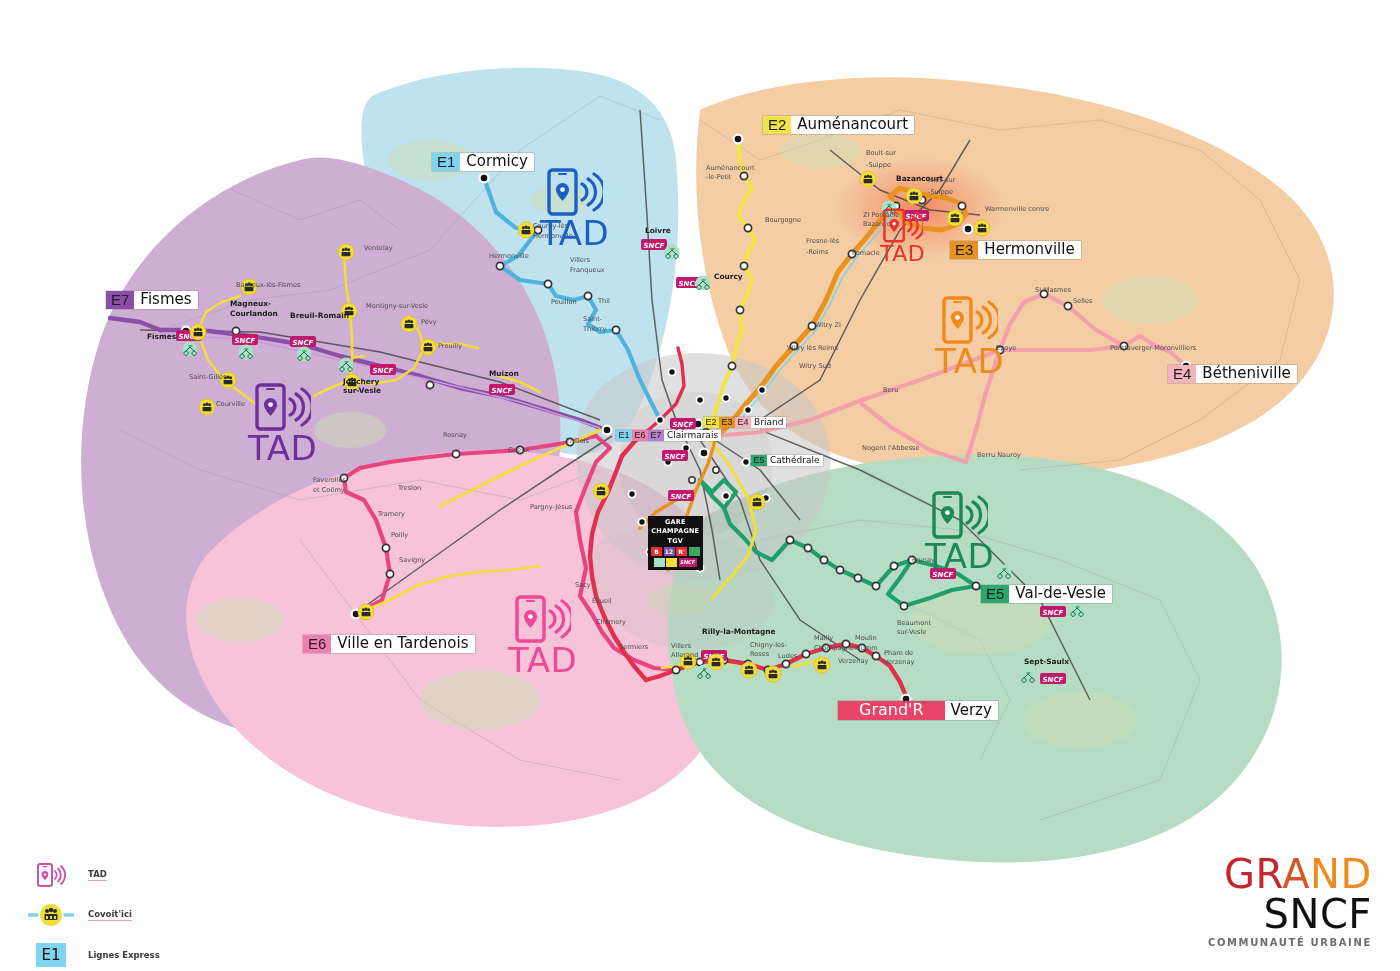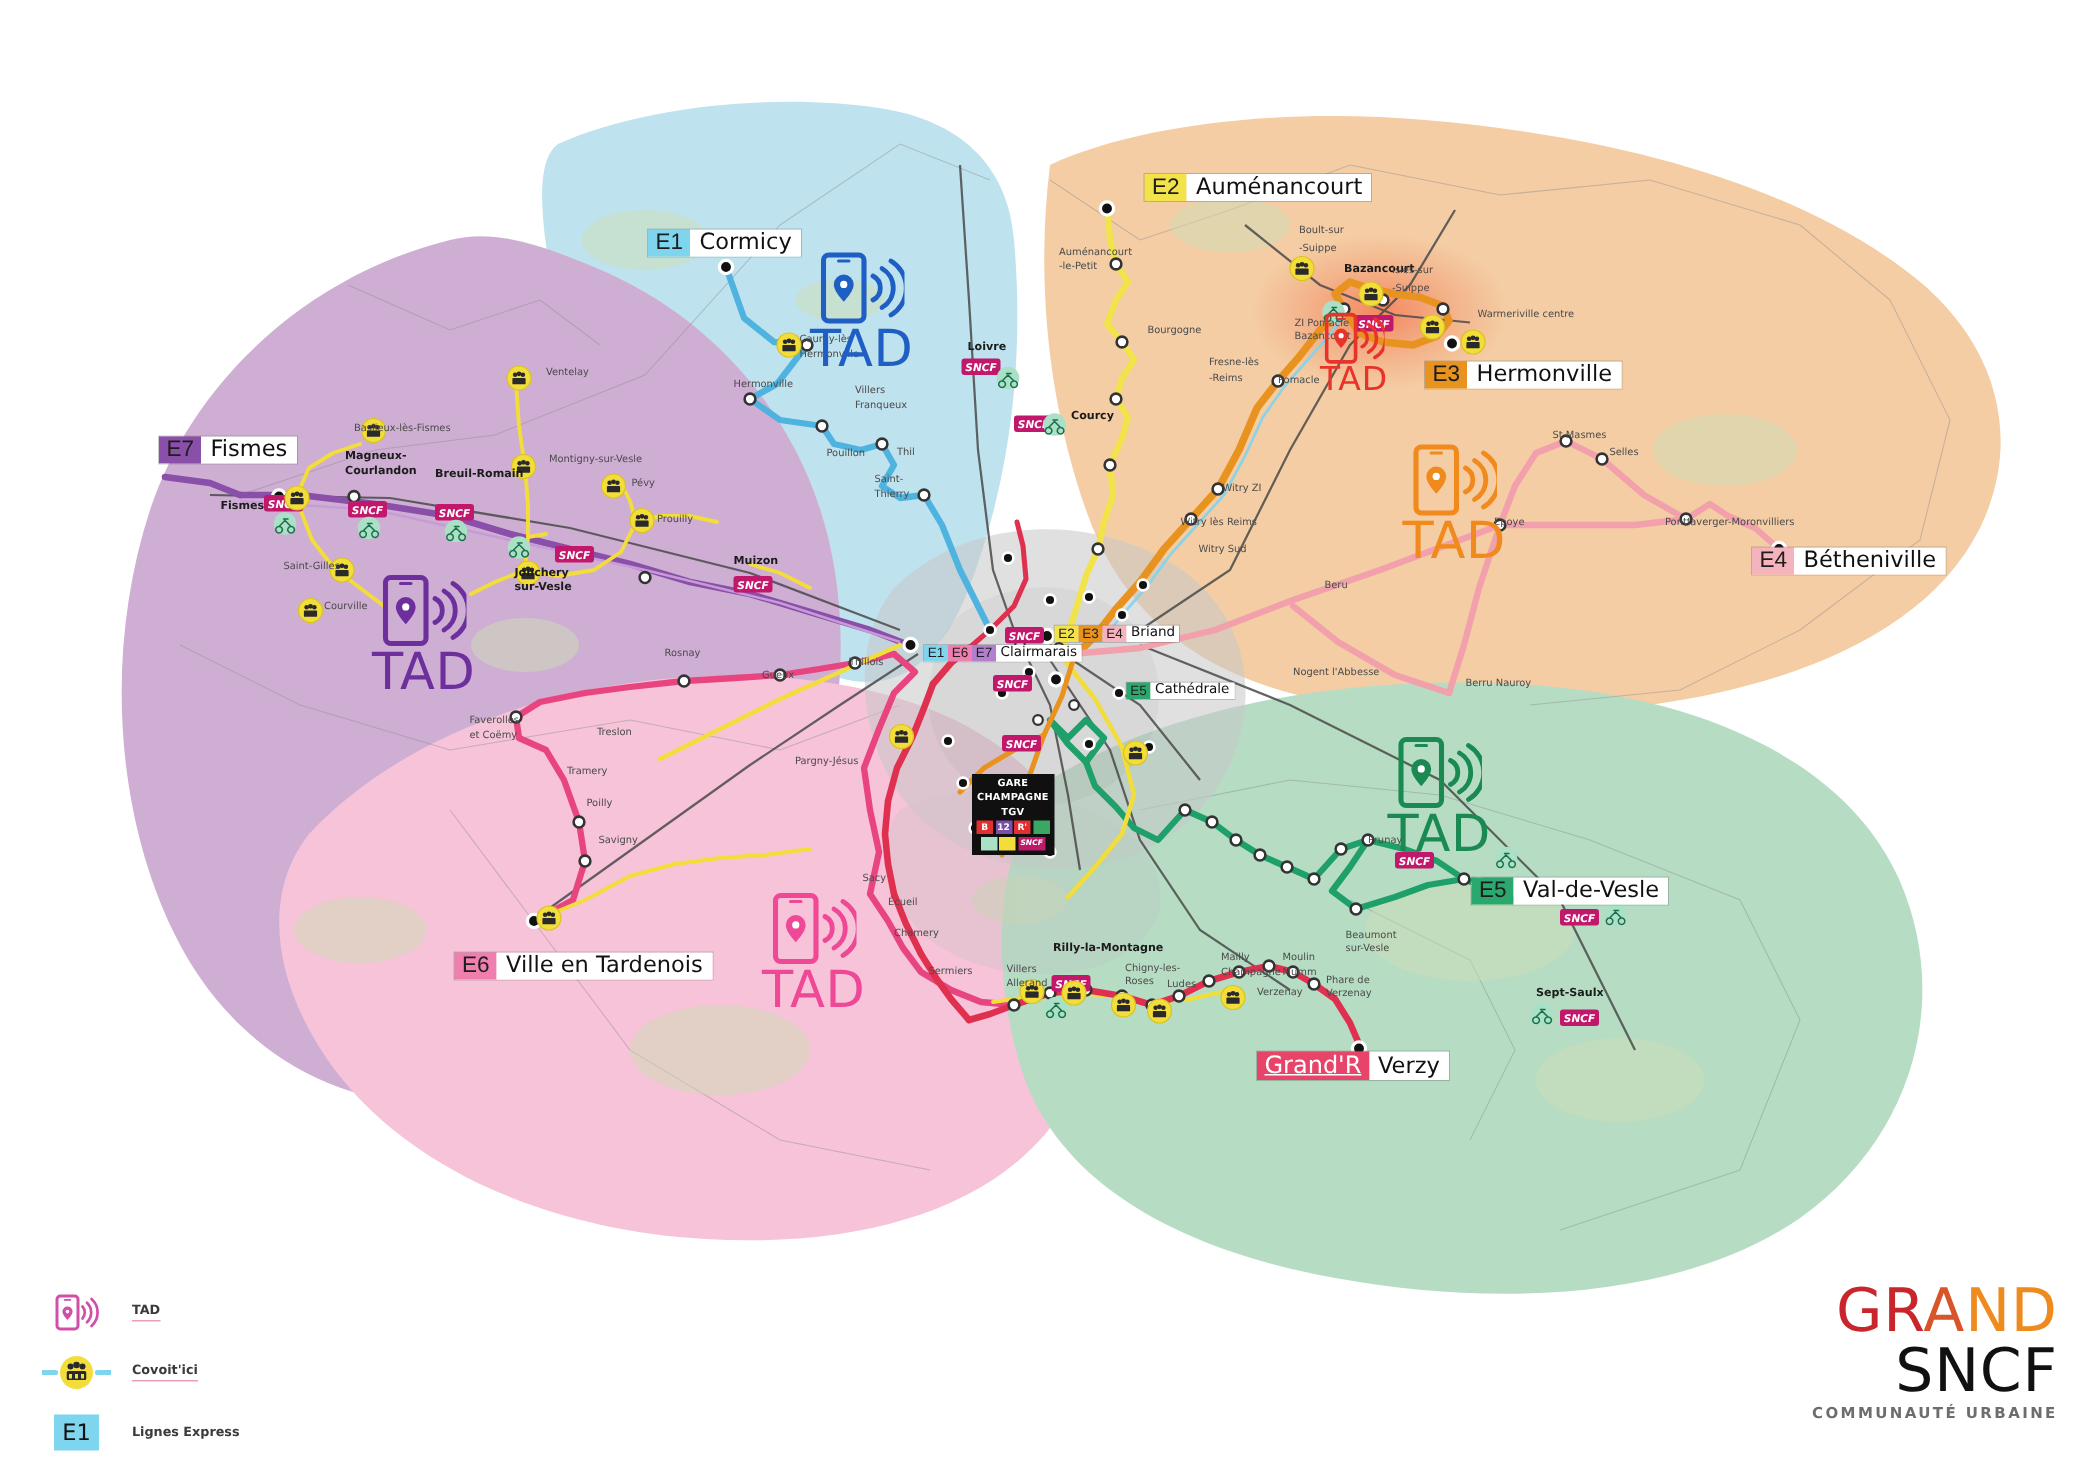--- a/index.html
+++ b/index.html
@@ -35,22 +35,22 @@
   }
   .lbl .nm{
     display:flex;align-items:center;background:#ffffff;color:#111;
     padding:1px 6px 2px;font-size:15px;line-height:1;
     font-family:"DejaVu Sans", sans-serif;
   }
 
   
   .lbl .codewide{
     display:flex;align-items:center;justify-content:center;
-    padding:1px 5px 2px;font-size:16px;color:#fff;font-weight:400;
-    font-family:"DejaVu Sans", sans-serif;line-height:1;text-decoration:underline;
+    padding:1px 21px 2px;font-size:16px;color:#fff;font-weight:400;
+    font-family:"DejaVu Sans", sans-serif;line-height:1;
   }
 
   
   .lbl.multi{box-shadow:0 0 0 .5px rgba(90,90,90,.4);}
   .lbl.multi .code{font-size:9px;padding:1px 2.5px 1px;}
   .lbl.multi .nm{font-size:9px;padding:1px 3px 1px;}
 
   
   .tad{position:absolute;display:flex;flex-direction:column;align-items:center;}
   .tad .tadicon{display:flex;align-items:flex-end;}

